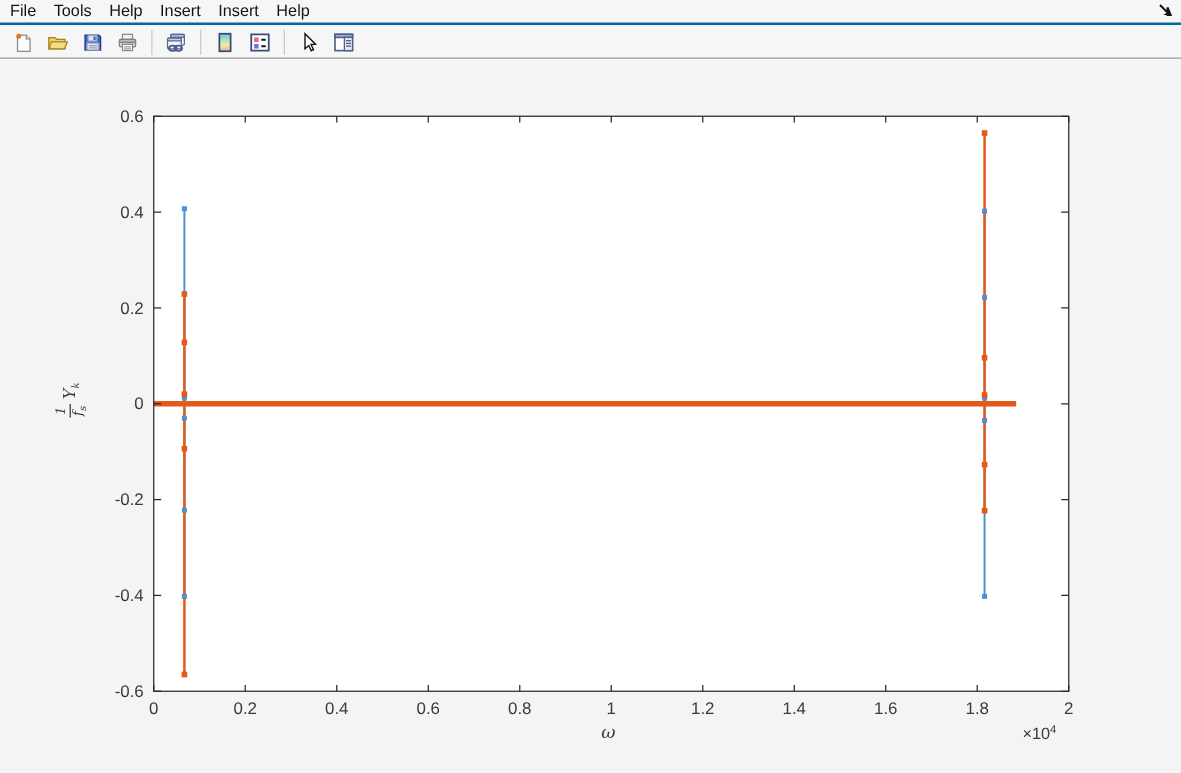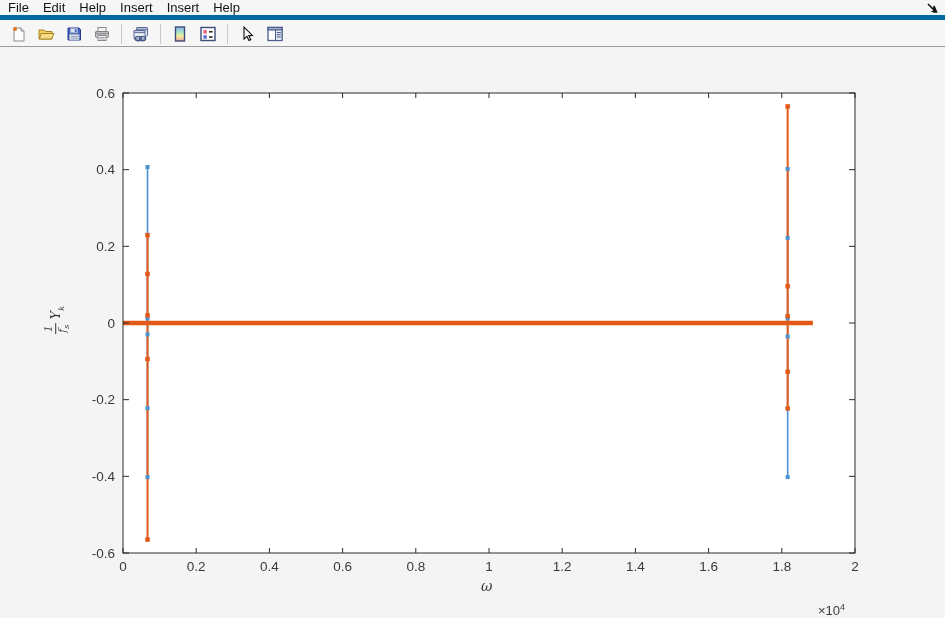--- a/index.html
+++ b/index.html
@@ -2,59 +2,59 @@
 <html><head>
 <meta charset="utf-8">
 <style>
   html,body{margin:0;padding:0;}
   body{width:945px;height:618px;overflow:hidden;background:#f4f4f5;
        font-family:"Liberation Sans",sans-serif;-webkit-font-smoothing:antialiased;}
   .window{position:relative;width:945px;height:618px;}
 
   
   .menubar{position:absolute;top:0;left:0;width:100%;height:20px;background:#f6f6f6;
-           border-bottom:5px solid #0369a1;display:flex;align-items:center;
+           border-bottom:2px solid #0369a1;display:flex;align-items:center;
            padding-left:8px;box-sizing:border-box;}
   .menu-item{font-size:13px;color:#141414;padding:0 7px;line-height:20px;cursor:default;}
   .menu-item:first-child{padding-left:0;}
   .corner-arrow{position:absolute;right:6px;top:0;width:14px;height:16px;}
 
   
   .toolbar{position:absolute;top:21px;left:0;width:100%;height:26px;background:#f6f6f6;
            border-bottom:1px solid #9b9b9b;display:flex;align-items:center;
            padding-left:4px;box-sizing:border-box;}
   .tb-btn{width:24px;height:24px;display:flex;align-items:center;justify-content:center;
           margin:0 1px;border:1px solid transparent;border-radius:2px;background:transparent;}
   .tb-sep{width:1px;height:20px;background:#c9c9c9;margin:0 5px;}
 
   
   .canvas{position:absolute;top:48px;left:0;width:945px;height:570px;background:#f4f4f5;}
   .canvas svg.plot{position:absolute;top:0;left:0;}
 
   .xlabel{position:absolute;left:481px;top:530px;font-family:"DejaVu Serif","Liberation Serif",serif;
           font-style:italic;font-size:14px;color:#3a3a3a;}
-  .xmult{position:absolute;left:818px;top:530px;font-size:13px;color:#3a3a3a;margin-top:24px;}
+  .xmult{position:absolute;left:818px;top:530px;font-size:13px;color:#3a3a3a;}
   .xmult sup{font-size:9px;}
 
   .ylabel{position:absolute;left:57px;top:272px;transform:translate(-50%,-50%) rotate(-90deg);
           display:flex;align-items:center;gap:4px;color:#3a3a3a;
           font-family:"DejaVu Serif","Liberation Serif",serif;font-style:italic;font-size:13px;}
   .frac{display:inline-flex;flex-direction:column;align-items:center;line-height:1;}
   .frac .num{font-size:10.5px;border-bottom:1px solid #3a3a3a;padding:0 2px 1px 2px;}
   .frac .den{font-size:10.5px;padding-top:1px;}
   .ylabel sub{font-size:8px;font-style:italic;}
 </style>
 </head>
 <body>
 
 <div class="window">
 
   <div class="menubar">
     <span class="menu-item">File</span>
-    <span class="menu-item">Edit</span>
+    <span class="menu-item">Tools</span>
     <span class="menu-item">Help</span>
     <span class="menu-item">Insert</span>
     <span class="menu-item">Insert</span>
     <span class="menu-item">Help</span>
     <svg class="corner-arrow" viewBox="0 0 14 16">
       <path d="M3 4 L9 10 L9 6.5 L11.5 12 L5.5 12 L9 10 L3 4 Z" fill="#111"></path>
       <path d="M3 4 L9.5 10.5 M11.5 12 L9 6 L9 12 Z" stroke="#111" stroke-width="1.6" fill="#111"></path>
     </svg>
   </div>
 

